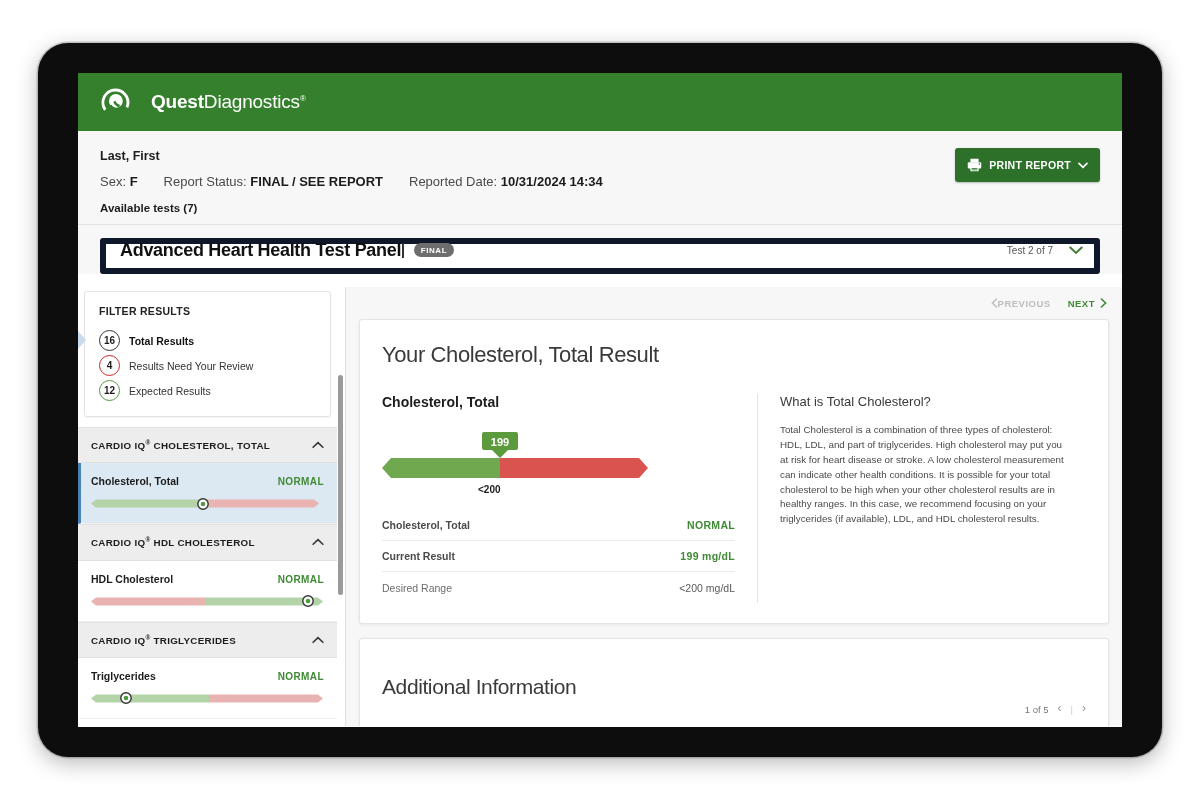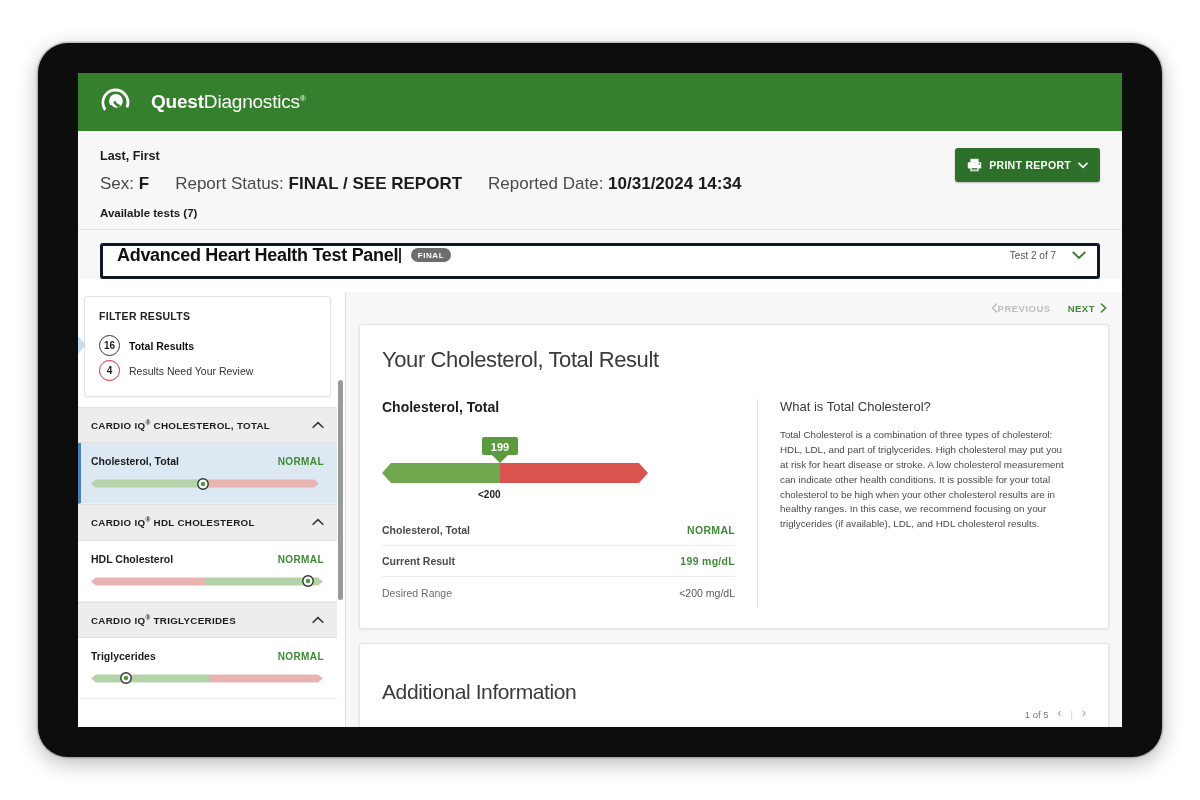--- a/index.html
+++ b/index.html
@@ -49,21 +49,21 @@
     background: #f7f7f7;
     padding: 18px 22px 0 22px;
     position: relative;
     border-bottom: 1px solid #e3e3e3;
   }
   .pt-name {
     font-size: 12.5px; font-weight: bold; color: #1c1c1c;
     margin-bottom: 11px;
   }
   .pt-meta {
-    font-size: 17px; color: #4a4a4a;
+    font-size: 13px; color: #4a4a4a;
     display: flex; gap: 26px; margin-bottom: 13px;
   }
   .pt-meta b { color: #1c1c1c; font-weight: bold; }
   .avail-tests {
     font-size: 11.5px; font-weight: bold; color: #1c1c1c;
     margin-bottom: 10px;
   }
   .print-btn {
     position: absolute; right: 22px; top: 17px;
     background: #2d7029; color: #fff;
@@ -75,21 +75,21 @@
     box-shadow: 0 1px 2px rgba(0,0,0,0.25);
     font-family: "Liberation Sans", sans-serif;
   }
   .printer-ic { width: 15px; height: 14px; flex: none; }
   .caret-dn { width: 10px; height: 7px; flex: none; }
 
   
   .panel-select {
     margin: 0 22px 13px 22px;
     height: 36px;
-    border: 3px solid #0f172a;
+    border: 6px solid #0f172a;
     border-radius: 3px;
     background: #ffffff;
     display: flex; align-items: center;
     padding: 0 11px 12px 14px;
     cursor: pointer;
   }
   .panel-title {
     font-size: 18px; font-weight: bold; color: #111; letter-spacing: -0.3px;
     white-space: nowrap;
   }
@@ -347,20 +347,24 @@
           <div class="filter-head">FILTER RESULTS</div>
 
           <div class="filt-row active">
             <span class="badge-circ">16</span>
             <span class="filt-label">Total Results</span>
           </div>
           <div class="filt-row">
             <span class="badge-circ red">4</span>
             <span class="filt-label">Results Need Your Review</span>
           </div>
+          <div class="filt-row">
+            <span class="badge-circ green">12</span>
+            <span class="filt-label">Expected Results</span>
+          </div>
         </div>
 
         <div class="grp">
           <div class="grp-head">
             <span><span>CARDIO IQ</span><sup>®</sup><span> CHOLESTEROL, TOTAL</span></span>
             <span class="chev-up">
               <svg viewBox="0 0 13 8" width="12" height="8">
                     <path d="M1.2 6.5L6.5 1.4 11.8 6.5" stroke="#333" stroke-width="1.7" fill="none" stroke-linecap="round"></path>
                   </svg>
             </span>

